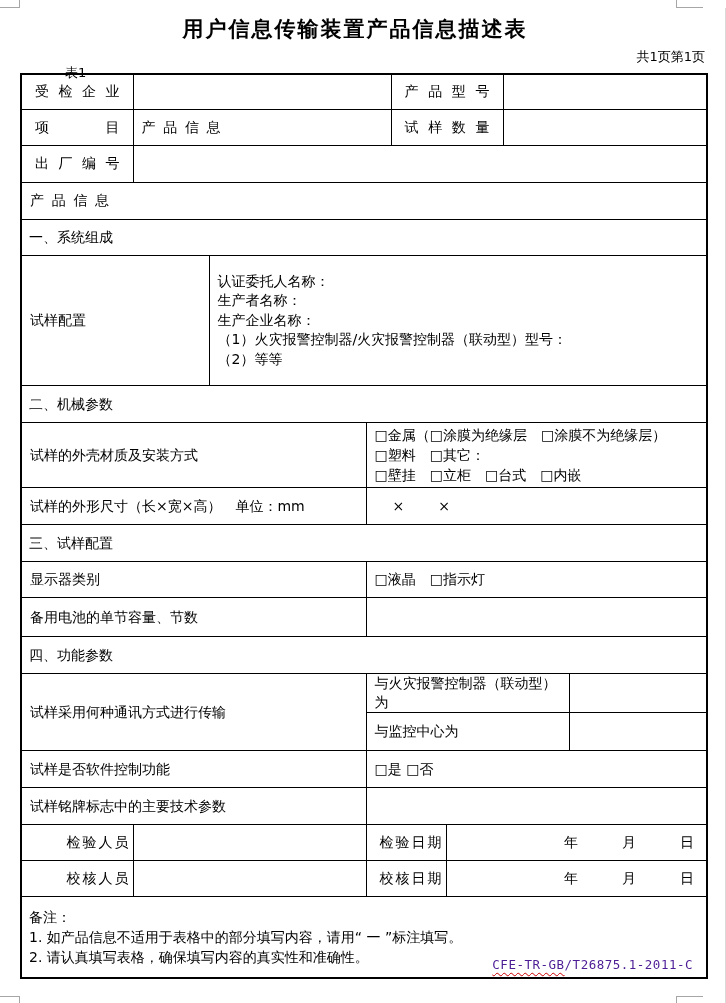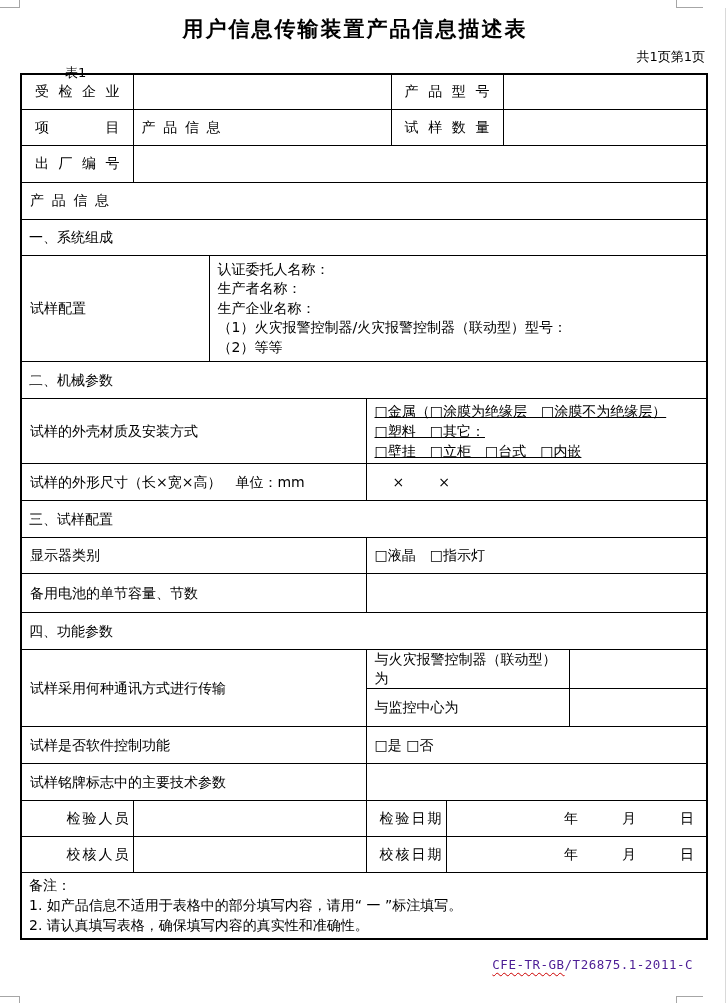--- a/index.html
+++ b/index.html
@@ -20,23 +20,23 @@
     border:2px solid #000;
   }
   td{
     border:1px solid #000;font-size:14px;padding:0 8px;
     vertical-align:middle;overflow:hidden;line-height:1.35;margin-left:16px;
   }
   .dist{text-align:justify;text-align-last:justify;padding:0 13px;}
   .ctr{text-align:right;letter-spacing:2px;padding:0 2px;}
   .spread{letter-spacing:0.55em;}
   .sec{padding:0 7px;}
-  .ml{white-space:pre-line;line-height:19.5px;padding:4px 8px;}
-  .ml3{white-space:pre-line;line-height:20px;padding:2px 8px;text-decoration:underline;}
-  .notes{white-space:pre-line;line-height:20px;padding:2px 7px;vertical-align:top;}
+  .ml{white-space:pre-line;line-height:19.5px;padding:16px 8px;}
+  .ml3{white-space:pre-line;line-height:20px;padding:2px 8px;}
+  .notes{white-space:pre-line;line-height:20px;padding:10px 7px;vertical-align:top;}
   .dims{padding-left:26px;letter-spacing:2px;}
   .date-flex{display:flex;justify-content:flex-end;align-items:center;gap:44px;padding-right:12px;}
   .footer{
     position:absolute;top:957px;right:33px;
     font-family:"DejaVu Sans Mono",monospace;font-size:12.5px;color:#4c1d95;
     letter-spacing:0.5px;
   }
   .squiggle{
     text-decoration:underline;
     text-decoration-style:wavy;

